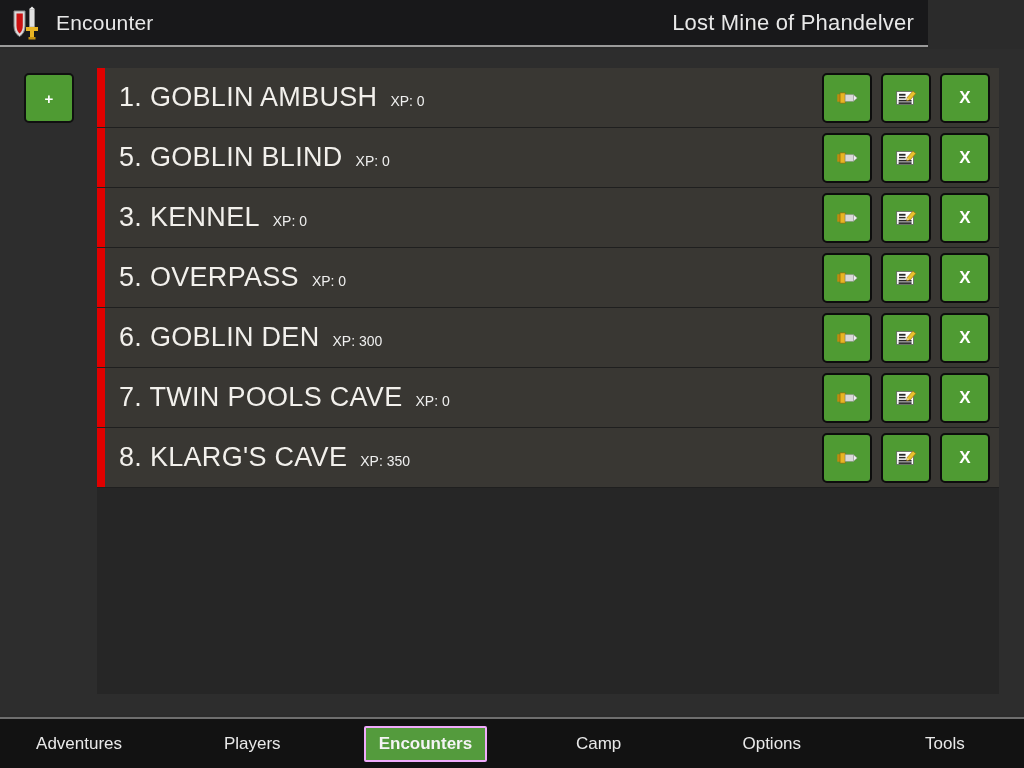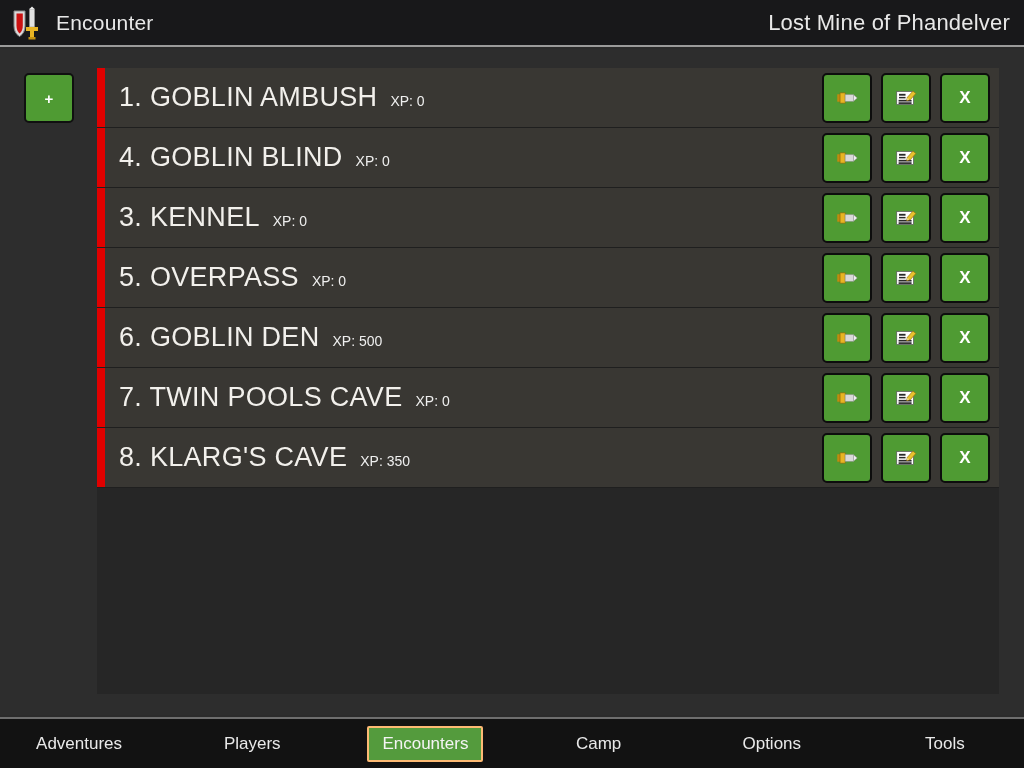--- a/index.html
+++ b/index.html
@@ -6,21 +6,21 @@
   html, body {
     width: 1024px; height: 768px;
     background: #2b2b2b;
     font-family: "Liberation Sans", sans-serif;
     overflow: hidden;
   }
 
   
   #app-header {
     position: absolute; left: 0; top: 0;
-    width: 1024px; height: 47px;
+    width: 928px; height: 47px;
     background: #18181a;
     border-bottom: 2px solid #9a9a9a;
     display: flex; align-items: center;
     padding: 0 14px 0 10px;
   }
   #app-icon { width: 34px; height: 34px; flex: 0 0 34px; }
   #app-title {
     color: #e8e8e8; font-size: 21px; margin-left: 12px;
     letter-spacing: .2px;
   }
@@ -110,22 +110,22 @@
     color: #e9e9e9;
     font-size: 17px;
     cursor: pointer;
     display: flex; align-items: center; justify-content: center;
     height: 100%;
   }
   .tab-item .tab-label { display: inline-block; padding: 7px 10px; }
   .tab-item.active .tab-label {
     background: #549b3d;
     color: #f4f4f4;
-    font-weight: normal;
-    border: 2px solid #fdba74;
+    font-weight: bold;
+    border: 2px solid #f0abfc;
     border-radius: 2px;
     padding: 6px 13px;
   }
 </style>
 </head>
 <body>
 
 <div id="app-header">
   <span id="app-icon">
     <svg viewBox="0 0 34 34" width="34" height="34" aria-hidden="true">
@@ -175,21 +175,21 @@
           <path d="M14.8 16.6 L15.6 13.8 L17.6 15.6 Z" fill="#f1dd8a"></path>
         </svg>
       </span>
       <span class="action-btn delete">X</span>
     </span>
   </div>
 
   <div class="encounter-row">
     <span class="row-accent"></span>
     <span class="row-text">
-      <span class="row-title">4. GOBLIN BLIND</span>
+      <span class="row-title">5. GOBLIN BLIND</span>
       <span class="row-xp">XP: 0</span>
     </span>
     <span class="row-actions">
       <span class="action-btn run">
         <svg viewBox="0 0 28 28" width="26" height="26" aria-hidden="true">
           <rect x="3.5" y="10" width="3" height="8" fill="#c08a10"></rect>
           <rect x="6.5" y="8.5" width="5.5" height="11" fill="#e8b424" stroke="#8c6708" stroke-width=".7"></rect>
           <rect x="12" y="10.5" width="9" height="7" fill="#d9d9d9" stroke="#9a9a9a" stroke-width=".6"></rect>
           <path d="M21 10.5 L25 14 L21 17.5 Z" fill="#ededed" stroke="#9a9a9a" stroke-width=".6"></path>
         </svg>
@@ -266,21 +266,21 @@
         </svg>
       </span>
       <span class="action-btn delete">X</span>
     </span>
   </div>
 
   <div class="encounter-row">
     <span class="row-accent"></span>
     <span class="row-text">
       <span class="row-title">6. GOBLIN DEN</span>
-      <span class="row-xp">XP: 500</span>
+      <span class="row-xp">XP: 300</span>
     </span>
     <span class="row-actions">
       <span class="action-btn run">
         <svg viewBox="0 0 28 28" width="26" height="26" aria-hidden="true">
           <rect x="3.5" y="10" width="3" height="8" fill="#c08a10"></rect>
           <rect x="6.5" y="8.5" width="5.5" height="11" fill="#e8b424" stroke="#8c6708" stroke-width=".7"></rect>
           <rect x="12" y="10.5" width="9" height="7" fill="#d9d9d9" stroke="#9a9a9a" stroke-width=".6"></rect>
           <path d="M21 10.5 L25 14 L21 17.5 Z" fill="#ededed" stroke="#9a9a9a" stroke-width=".6"></path>
         </svg>
       </span>

